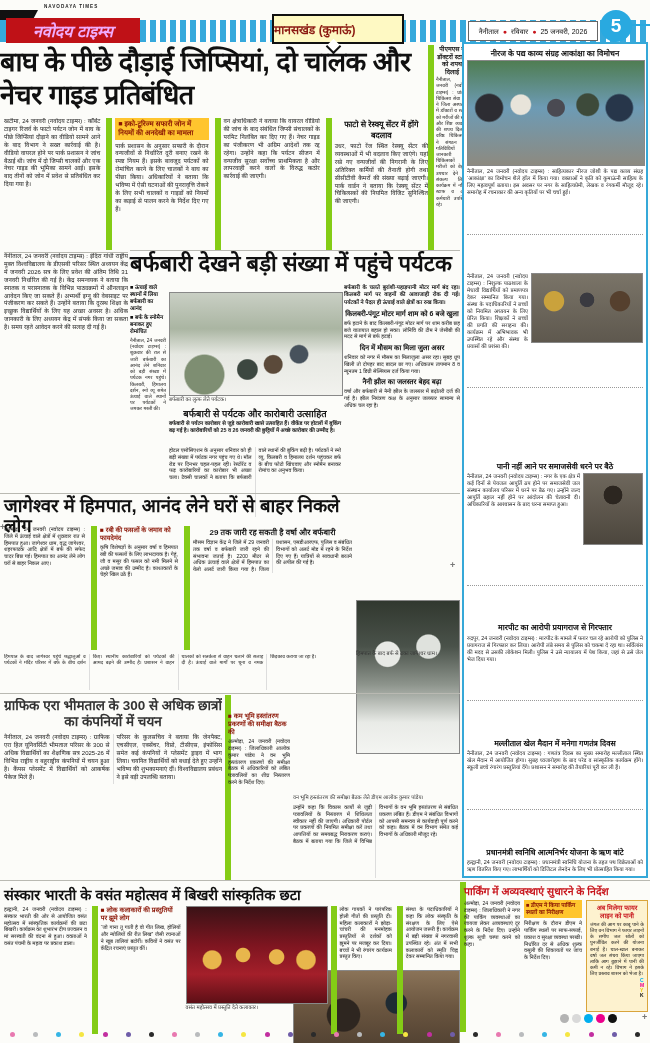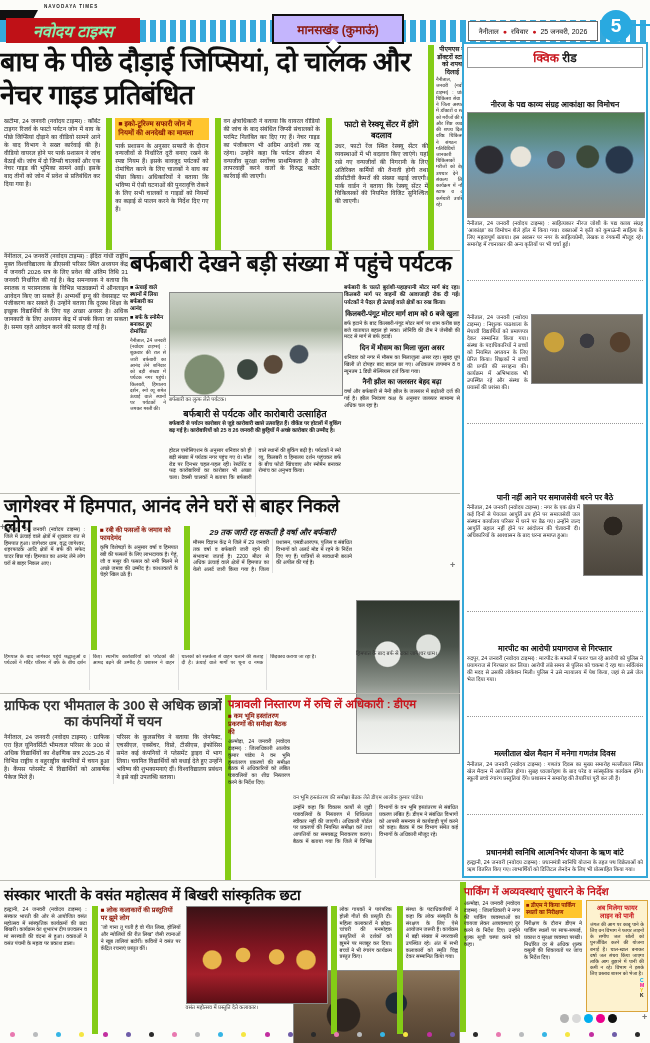--- a/index.html
+++ b/index.html
@@ -30,23 +30,23 @@
 </style>
 </head>
 <body>
 
 <div id="page">
 
   <div class="abs" style="left:0;top:10;width:38px;height:16px;background:#111;clip-path:polygon(0 0,100% 0,78% 100%,0 100%);top:10px;"></div>
   <div class="abs" style="left:44px;top:4px;font-size:4.6px;font-weight:bold;color:#222;letter-spacing:1px;">NAVODAYA TIMES</div>
   <div class="abs stripes" style="left:0;top:20px;width:650px;height:22px;"></div>
   <div class="abs" style="left:6px;top:18px;width:134px;height:25px;background:#bf1117;display:flex;align-items:center;justify-content:center;">
-    <span style="color:#86efac;font-weight:bold;font-style:italic;font-size:16px;">नवोदय टाइम्स</span>
-  </div>
-  <div class="abs" style="left:272px;top:14px;width:128px;height:26px;background:#c4b5fd;border:2px solid #111;display:flex;align-items:center;justify-content:center;">
+    <span style="color:#f0abfc;font-weight:bold;font-style:italic;font-size:16px;">नवोदय टाइम्स</span>
+  </div>
+  <div class="abs" style="left:272px;top:14px;width:128px;height:26px;background:#fef9c3;border:2px solid #111;display:flex;align-items:center;justify-content:flex-start;">
     <span style="color:#8c1b12;font-weight:bold;font-size:12px;">मानसखंड (कुमाऊं)</span>
   </div>
   <div class="abs" style="left:328px;top:41px;width:9px;height:9px;background:#fff;border-right:2px solid #111;border-bottom:2px solid #111;transform:rotate(45deg);"></div>
   <div class="abs" style="left:468px;top:21px;width:128px;height:18px;background:#fff;border:1px solid #666;display:flex;align-items:center;justify-content:center;gap:4px;font-size:7px;color:#111;">
     <span>नैनीताल</span>
     <span style="color:#c8161d;">●</span>
     <span>रविवार</span>
     <span style="color:#c8161d;">●</span>
     <span>25 जनवरी, 2026</span>
   </div>
@@ -113,37 +113,36 @@
       radial-gradient(circle at 70% 30%, #dfe2dd 0 9%, transparent 10%),
       linear-gradient(180deg,#31382f 0%,#4a524a 30%,#8d948c 55%,#e9ebe7 80%,#f4f5f2 100%);"></div>
   <div class="abs caption" style="left:356px;top:650px;width:102px;">हिमपात के बाद बर्फ से ढका जागेश्वर धाम।</div>
   <div class="abs" style="left:4px;top:526px;width:348px;height:124px;display:flex;gap:6px;overflow:hidden;">
     <div class="body-xs just" style="width:84px;">अल्मोड़ा, 24 जनवरी (नवोदय टाइम्स) : जिले में ऊंचाई वाले क्षेत्रों में शुक्रवार रात से हिमपात हुआ। जागेश्वर धाम, वृद्ध जागेश्वर, शहरफाटक आदि क्षेत्रों में बर्फ की सफेद चादर बिछ गई। हिमपात का आनंद लेने लोग घरों से बाहर निकल आए।</div>
     <div style="width:84px;" class="vline">
       <div class="bullet-head" style="margin:0 0 2px 3px;">■ रबी की फसलों के जमाव को फायदेमंद</div>
       <div class="body-xs just" style="margin-left:3px;">कृषि विशेषज्ञों के अनुसार वर्षा व हिमपात रबी की फसलों के लिए लाभदायक है। गेहूं, जौ व मसूर की फसल को नमी मिलने से अच्छे जमाव की उम्मीद है। काश्तकारों के चेहरे खिल उठे हैं।</div>
     </div>
     <div style="width:168px;" class="vline">
-      <div style="font-weight:bold;font-size:8px;text-align:center;margin:0 0 2px 3px;font-style:italic;">29 तक जारी रह सकती है वर्षा और बर्फबारी</div>
+      <div style="font-weight:bold;font-size:8px;text-align:center;margin:0 0 2px 3px;">29 तक जारी रह सकती है वर्षा और बर्फबारी</div>
       <div class="body-xs just colrule" style="margin-left:3px;column-count:2;">मौसम विज्ञान केंद्र ने जिले में 29 जनवरी तक वर्षा व बर्फबारी जारी रहने की संभावना जताई है। 2200 मीटर से अधिक ऊंचाई वाले क्षेत्रों में हिमपात का येलो अलर्ट जारी किया गया है। जिला प्रशासन, एसडीआरएफ, पुलिस व संबंधित विभागों को अलर्ट मोड में रहने के निर्देश दिए गए हैं। यात्रियों से सावधानी बरतने की अपील की गई है।</div>
     </div>
   </div>
   <div class="abs body-xxs just colrule" style="left:4px;top:654px;width:348px;height:36px;column-count:4;overflow:hidden;">हिमपात के बाद जागेश्वर पहुंचे श्रद्धालुओं व पर्यटकों ने मंदिर परिसर में बर्फ के बीच दर्शन किए। स्थानीय कारोबारियों को पर्यटकों की आमद बढ़ने की उम्मीद है। प्रशासन ने वाहन चालकों को सतर्कता से वाहन चलाने की सलाह दी है। ऊंचाई वाले मार्गों पर चूना व नमक छिड़काव कराया जा रहा है।</div>
 
   <div class="abs hline" style="left:0;top:693px;width:460px;height:1px;"></div>
   <div class="abs" style="left:4px;top:698px;width:218px;height:182px;overflow:hidden;">
     <div style="font-weight:bold;font-size:13.5px;line-height:1.2;text-align:center;color:#333;margin-bottom:4px;">ग्राफिक एरा भीमताल के 300 से अधिक छात्रों का कंपनियों में चयन</div>
     <div class="colrule" style="column-count:2;">
       <p class="body-sm just" style="margin:0 0 4px;">नैनीताल, 24 जनवरी (नवोदय टाइम्स) : ग्राफिक एरा हिल यूनिवर्सिटी भीमताल परिसर के 300 से अधिक विद्यार्थियों का शैक्षणिक सत्र 2025-26 में विभिन्न राष्ट्रीय व बहुराष्ट्रीय कंपनियों में चयन हुआ है। कैंपस प्लेसमेंट में विद्यार्थियों को आकर्षक पैकेज मिले हैं।</p>
       <p class="body-sm just" style="margin:0;">परिसर के कुलसचिव ने बताया कि जेनपैक्ट, एचसीएल, एक्सेंचर, विप्रो, टीसीएस, इंफोसिस समेत कई कंपनियों ने प्लेसमेंट ड्राइव में भाग लिया। चयनित विद्यार्थियों को बधाई देते हुए उन्होंने भविष्य की शुभकामनाएं दीं। विश्वविद्यालय प्रबंधन ने इसे बड़ी उपलब्धि बताया।</p>
     </div>
   </div>
 
   <div class="abs vline" style="left:225px;top:695px;height:185px;"></div>
-  <div class="abs hl-red" style="left:228px;top:696px;width:230px;font-size:11.5px;">पत्रावली निस्तारण में रुचि लें अधिकारी : डीएम</div>
   <div class="abs" style="left:228px;top:712px;width:62px;height:168px;overflow:hidden;">
     <div class="bullet-head" style="margin-bottom:2px;">■ कम भूमि हस्तांतरण प्रकरणों की समीक्षा बैठक की</div>
     <div class="body-xs just">अल्मोड़ा, 24 जनवरी (नवोदय टाइम्स) : जिलाधिकारी आलोक कुमार पांडेय ने वन भूमि हस्तांतरण प्रकरणों की समीक्षा बैठक में अधिकारियों को लंबित पत्रावलियों का शीघ्र निस्तारण करने के निर्देश दिए।</div>
   </div>
   <div class="abs photo" style="left:293px;top:712px;width:165px;height:80px;background:
       radial-gradient(circle at 30% 55%, #2e2620 0 13%, transparent 14%),
       radial-gradient(circle at 62% 40%, #1f2b33 0 9%, transparent 10%),
       linear-gradient(180deg,#8a7358 0%,#6b5640 45%,#4e3f30 100%);"></div>
   <div class="abs caption" style="left:293px;top:794px;width:165px;">वन भूमि हस्तांतरण की समीक्षा बैठक लेते डीएम आलोक कुमार पांडेय।</div>
   <div class="abs body-xs just colrule" style="left:293px;top:804px;width:165px;height:74px;column-count:2;overflow:hidden;">उन्होंने कहा कि विकास कार्यों से जुड़ी पत्रावलियों के निस्तारण में शिथिलता स्वीकार नहीं की जाएगी। अधिकारी पोर्टल पर प्रकरणों की नियमित समीक्षा करें तथा आपत्तियों का समयबद्ध निराकरण कराएं। बैठक में बताया गया कि जिले में विभिन्न विभागों के वन भूमि हस्तांतरण से संबंधित प्रकरण लंबित हैं। डीएम ने संबंधित विभागों को आपसी समन्वय से कार्यवाही पूर्ण करने को कहा। बैठक में वन विभाग समेत कई विभागों के अधिकारी मौजूद रहे।</div>
@@ -177,23 +176,20 @@
       <div class="yellowbox" style="font-size:5.8px;padding:2px;">■ डीएम ने किया पार्किंग स्थलों का निरीक्षण</div>
       <div class="body-xs just" style="margin-top:2px;">निरीक्षण के दौरान डीएम ने पार्किंग स्थलों पर साफ-सफाई, प्रकाश व सुरक्षा व्यवस्था परखी। निर्धारित दर से अधिक शुल्क वसूली की शिकायतों पर जांच के निर्देश दिए।</div>
     </div>
     <div style="width:62px;background:#fdf2cf;border:1px solid #d9a43b;padding:3px;box-sizing:border-box;">
       <div style="color:#c8161d;font-weight:bold;font-size:6.5px;text-align:center;line-height:1.2;margin-bottom:2px;">अब मिलेगा फायर लाइन को पानी</div>
       <div class="body-xxs just">जंगल की आग पर काबू पाने के लिए वन विभाग ने फायर लाइनों के समीप जल स्रोतों को पुनर्जीवित करने की योजना बनाई है। चाल-खाल बनाकर वर्षा जल संचय किया जाएगा ताकि आग बुझाने में पानी की कमी न रहे। विभाग ने इसके लिए प्रस्ताव शासन को भेजा है।</div>
     </div>
   </div>
 
   <div class="abs" style="left:462px;top:42px;width:186px;height:836px;border:2px solid #35a8d8;background:#fff;box-sizing:border-box;padding:3px;display:flex;flex-direction:column;justify-content:space-between;overflow:hidden;">
-    <div style="border:1px solid #999;text-align:center;font-size:12px;font-weight:bold;padding:1px 0;">
-      <span style="color:#c8161d;">क्विक</span><span> रीड</span>
-    </div>
 
     <div>
       <div class="qr-title" style="margin:2px 0;">नीरज के पद्य काव्य संग्रह आकांक्षा का विमोचन</div>
       <div class="photo" style="width:176px;height:104px;margin:2px 0;background:
           radial-gradient(circle at 12% 45%, #2d2d33 0 8%, transparent 9%),
           radial-gradient(circle at 30% 42%, #e8e4da 0 7%, transparent 8%),
           radial-gradient(circle at 50% 45%, #4a4a52 0 8%, transparent 9%),
           radial-gradient(circle at 68% 42%, #3d4a3a 0 8%, transparent 9%),
           radial-gradient(circle at 86% 45%, #27364a 0 8%, transparent 9%),
           linear-gradient(180deg,#4f7d52 0%,#6d9bb5 45%,#8d8a80 100%);"></div>

